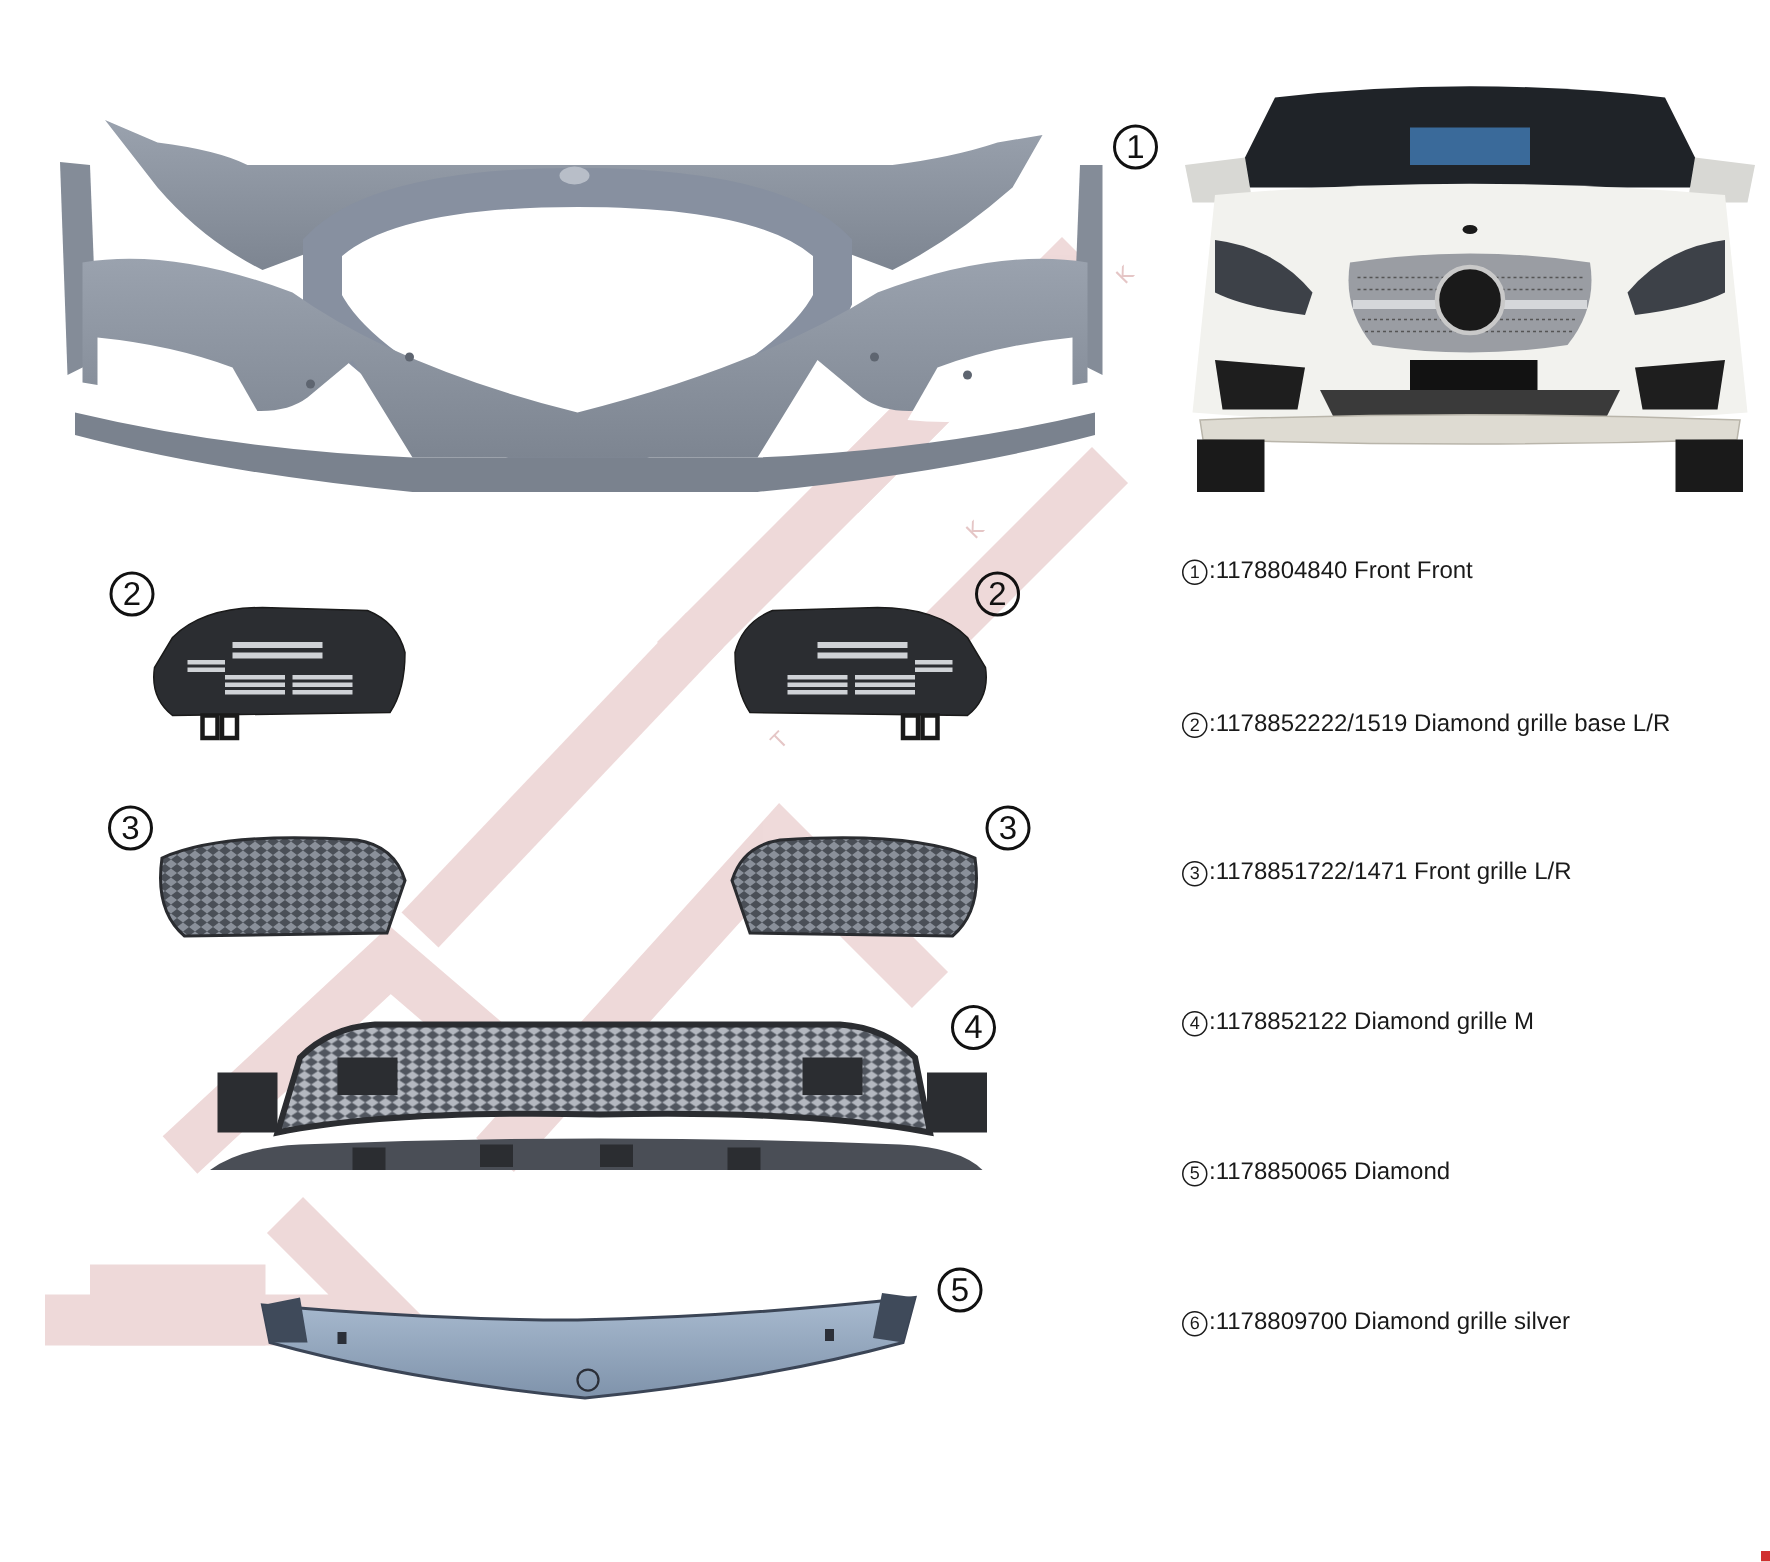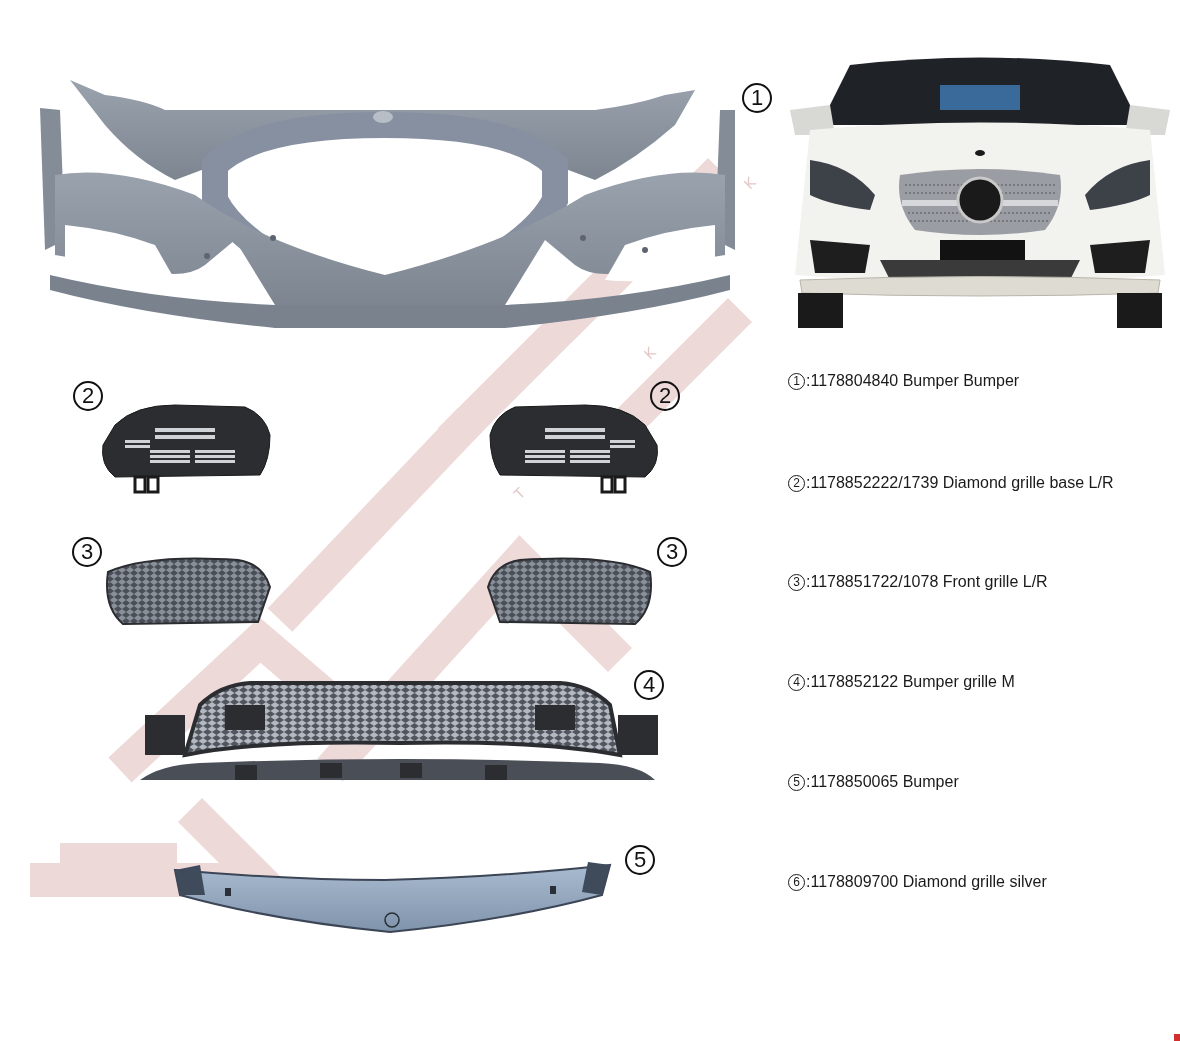--- a/index.html
+++ b/index.html
@@ -222,41 +222,41 @@
   <path d="M440,15 L418,12 L412,42 L432,45 Z" fill="#3f4a5a"></path>
   <rect x="55" y="38" width="6" height="8" fill="#2b2f38"></rect>
   <rect x="380" y="36" width="6" height="8" fill="#2b2f38"></rect>
   <circle cx="222" cy="70" r="7" fill="none" stroke="#2b2f38" stroke-width="1.5"></circle>
 </svg>
 
 
 <div class="legend-item" style="top:372px;">
   <span class="legend-circ">1</span>
   <span>:1178804840</span>
-  <span style="white-space:pre"> Bumper Bumper</span>
+  <span style="white-space:pre"> Front Front</span>
 </div>
 <div class="legend-item" style="top:474px;">
   <span class="legend-circ">2</span>
-  <span>:1178852222/1739</span>
+  <span>:1178852222/1519</span>
   <span style="white-space:pre"> Diamond grille base L/R</span>
 </div>
 <div class="legend-item" style="top:573px;">
   <span class="legend-circ">3</span>
-  <span>:1178851722/1078</span>
+  <span>:1178851722/1471</span>
   <span style="white-space:pre"> Front grille L/R</span>
 </div>
 <div class="legend-item" style="top:673px;">
   <span class="legend-circ">4</span>
   <span>:1178852122</span>
-  <span style="white-space:pre"> Bumper grille M</span>
+  <span style="white-space:pre"> Diamond grille M</span>
 </div>
 <div class="legend-item" style="top:773px;">
   <span class="legend-circ">5</span>
   <span>:1178850065</span>
-  <span style="white-space:pre"> Bumper</span>
+  <span style="white-space:pre"> Diamond</span>
 </div>
 <div class="legend-item" style="top:873px;">
   <span class="legend-circ">6</span>
   <span>:1178809700</span>
   <span style="white-space:pre"> Diamond grille silver</span>
 </div>
 
 
 <div class="abs" style="left:1174px; top:1034px; width:6px; height:7px; background:#d03030;"></div>
 

